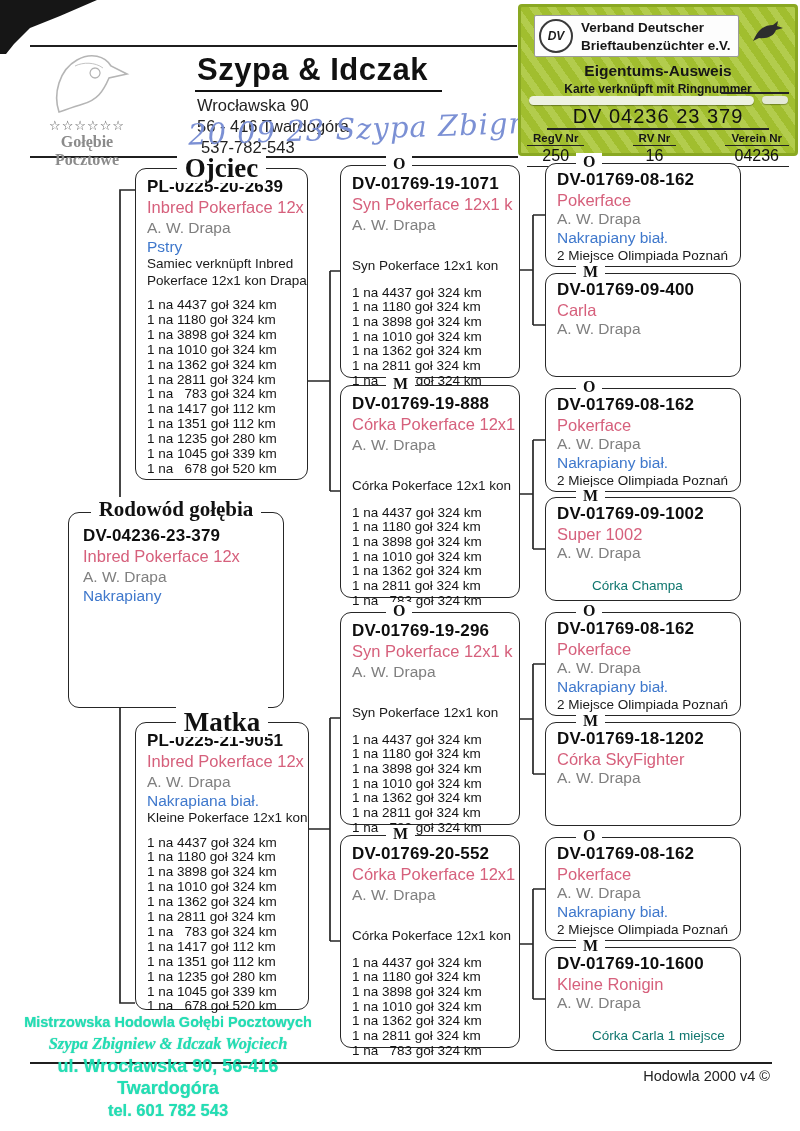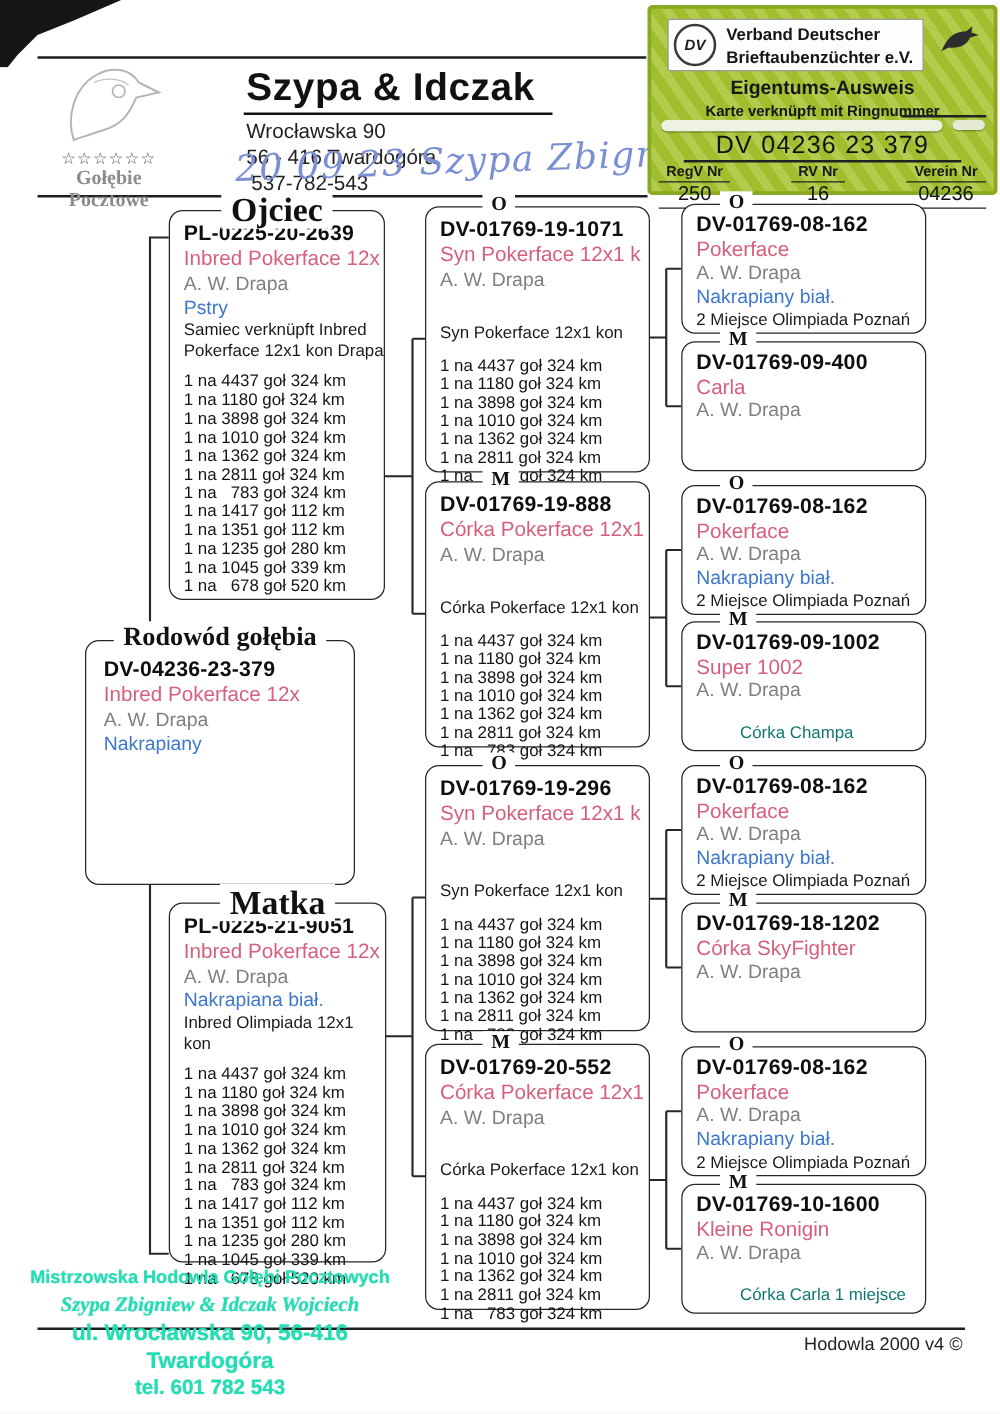--- a/index.html
+++ b/index.html
@@ -199,21 +199,21 @@
     </div>
   </div>
 
   <div class="pbox mother">
     <div class="pbox-label big-label"><span>Matka</span></div>
     <div class="inner">
       <div class="l-ring">PL-0225-21-9051</div>
       <div class="l-name">Inbred Pokerface 12x</div>
       <div class="l-breeder">A. W. Drapa</div>
       <div class="l-color">Nakrapiana biał.</div>
-      <div class="l-note">Inbred Olimpiada 12x1 kon</div>
+      <div class="l-note">Kleine Pokerface 12x1 kon</div>
       <div class="results"><div>1 na 4437 goł 324 km</div><div>1 na 1180 goł 324 km</div><div>1 na 3898 goł 324 km</div><div>1 na 1010 goł 324 km</div><div>1 na 1362 goł 324 km</div><div>1 na 2811 goł 324 km</div><div>1 na   783 goł 324 km</div><div>1 na 1417 goł 112 km</div><div>1 na 1351 goł 112 km</div><div>1 na 1235 goł 280 km</div><div>1 na 1045 goł 339 km</div><div>1 na   678 goł 520 km</div></div>
     </div>
   </div>
 
   <div class="pbox g2" style="top:165px;">
     <div class="sex-label" style="left:45px;">O</div>
     <div class="inner">
       <div class="l-ring">DV-01769-19-1071</div>
       <div class="l-name">Syn Pokerface 12x1 k</div>
       <div class="l-breeder">A. W. Drapa</div>

